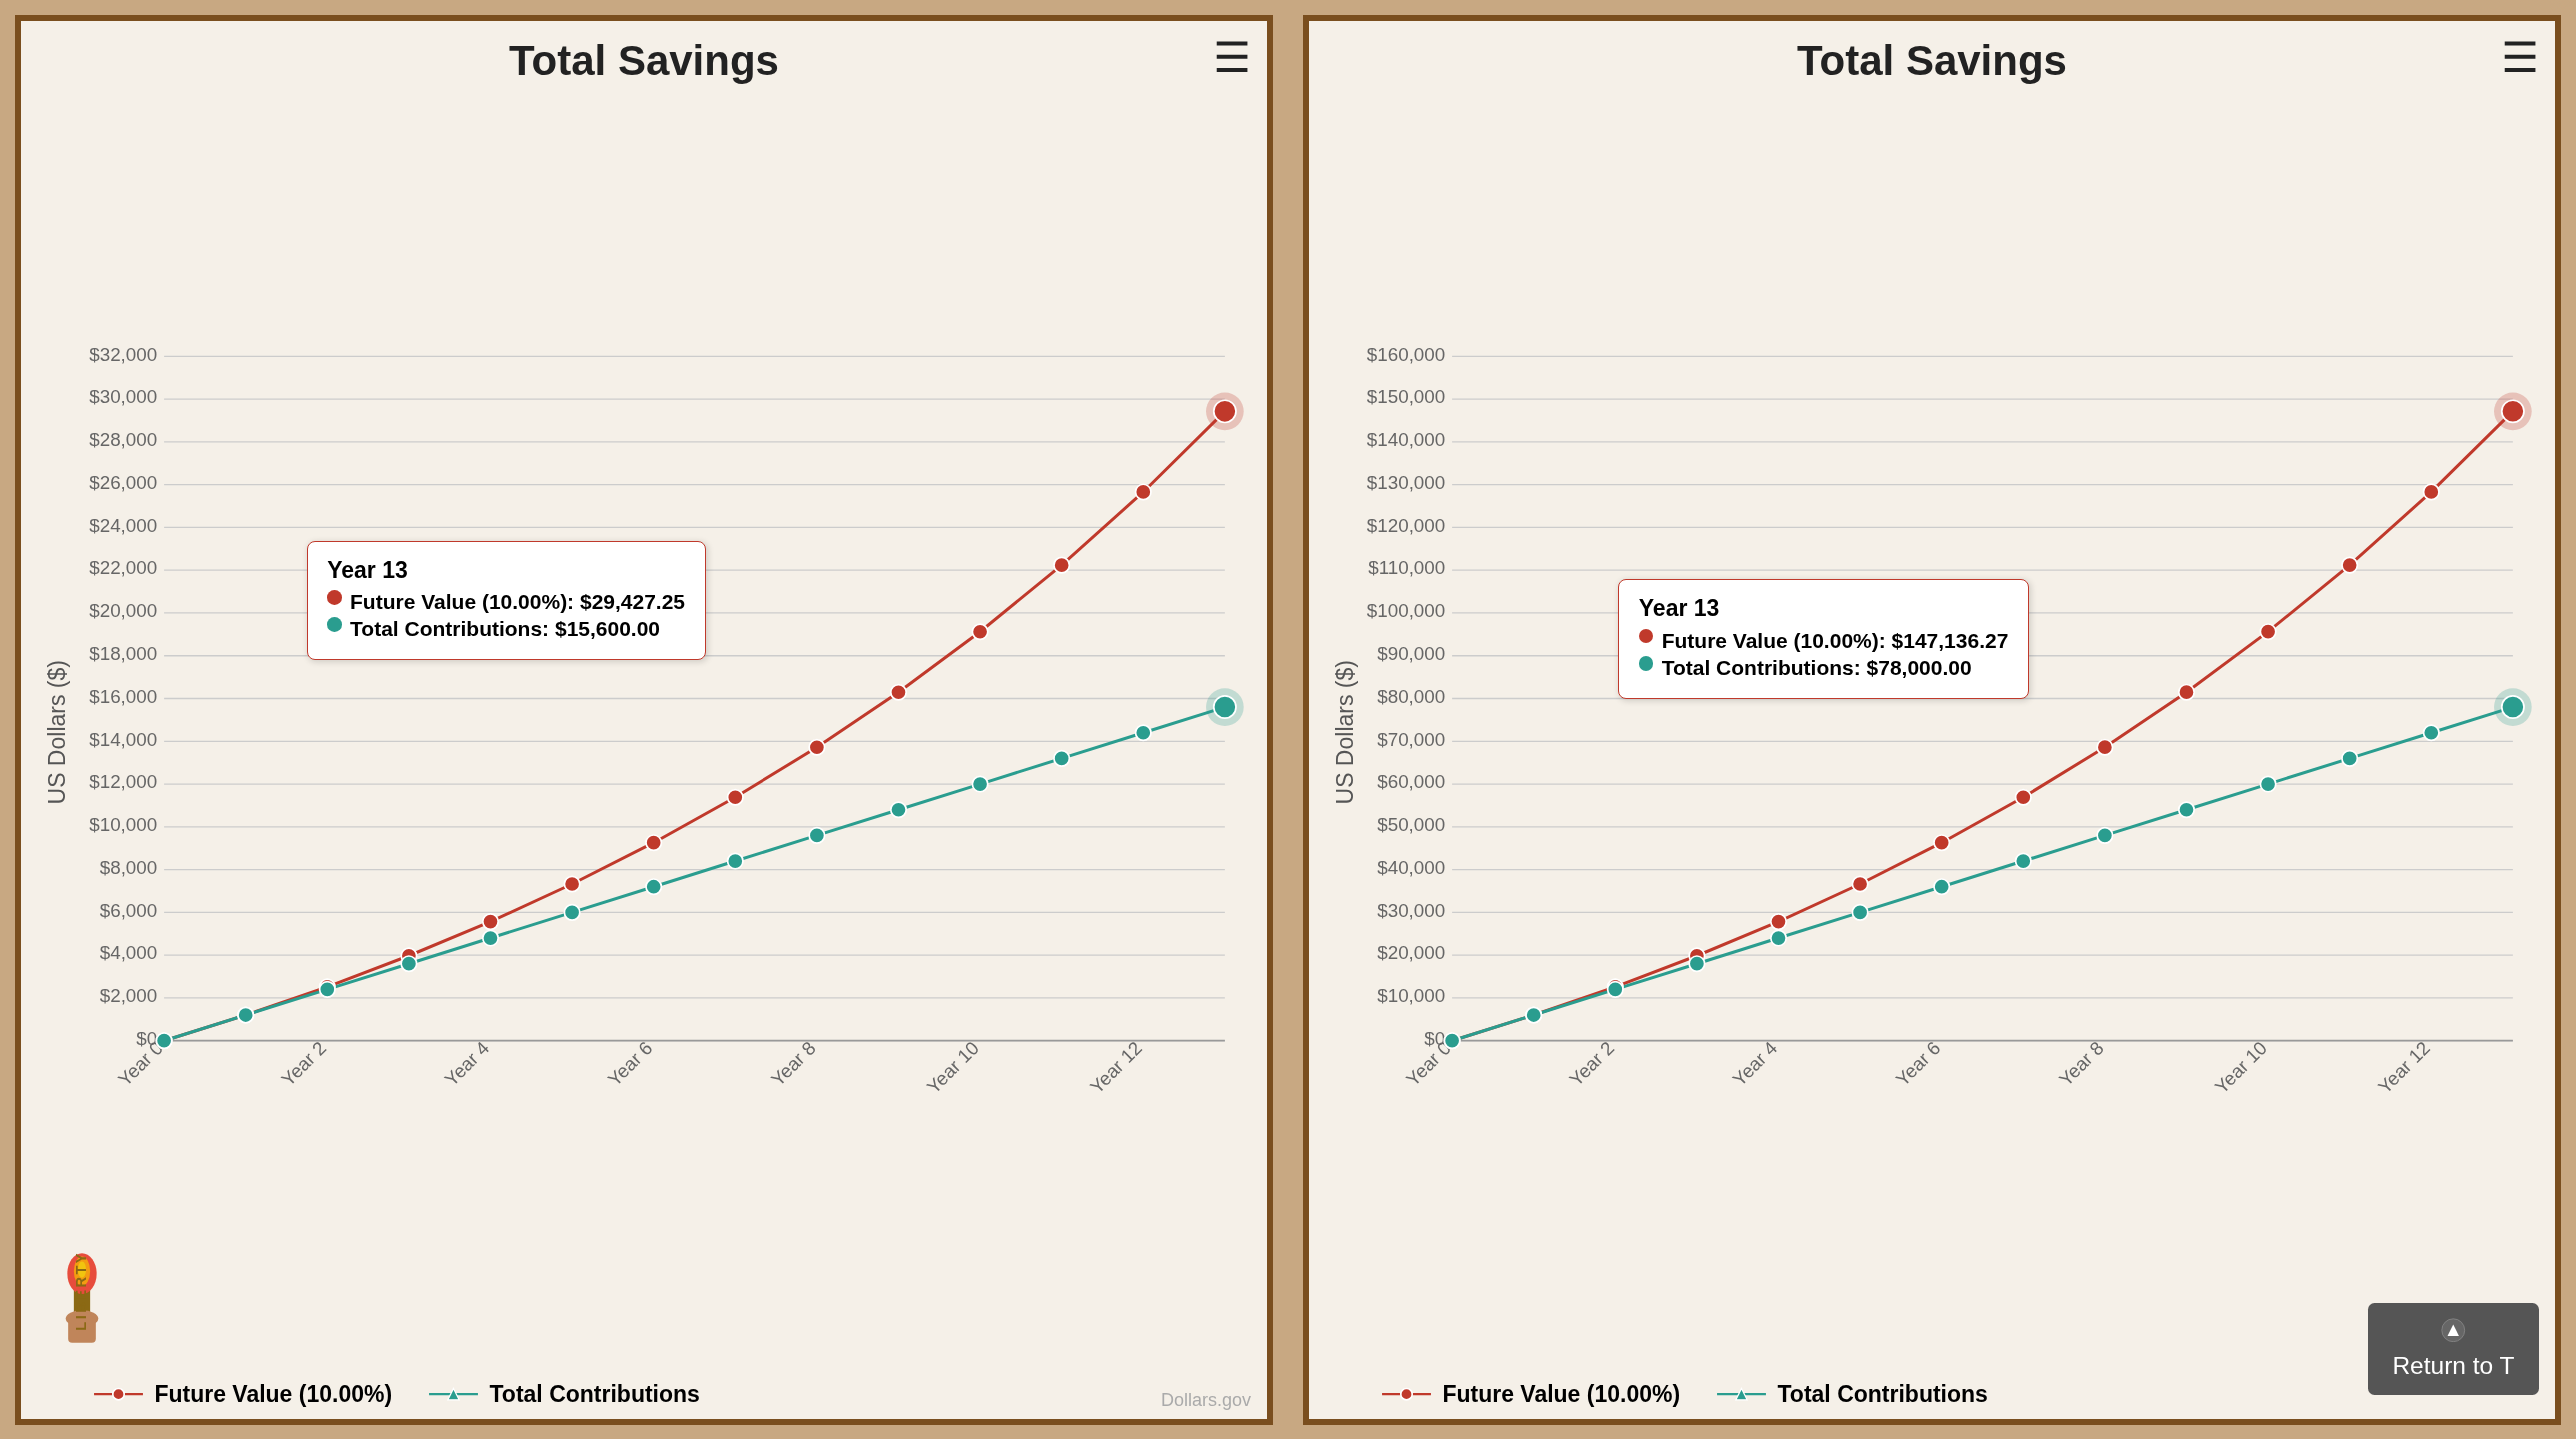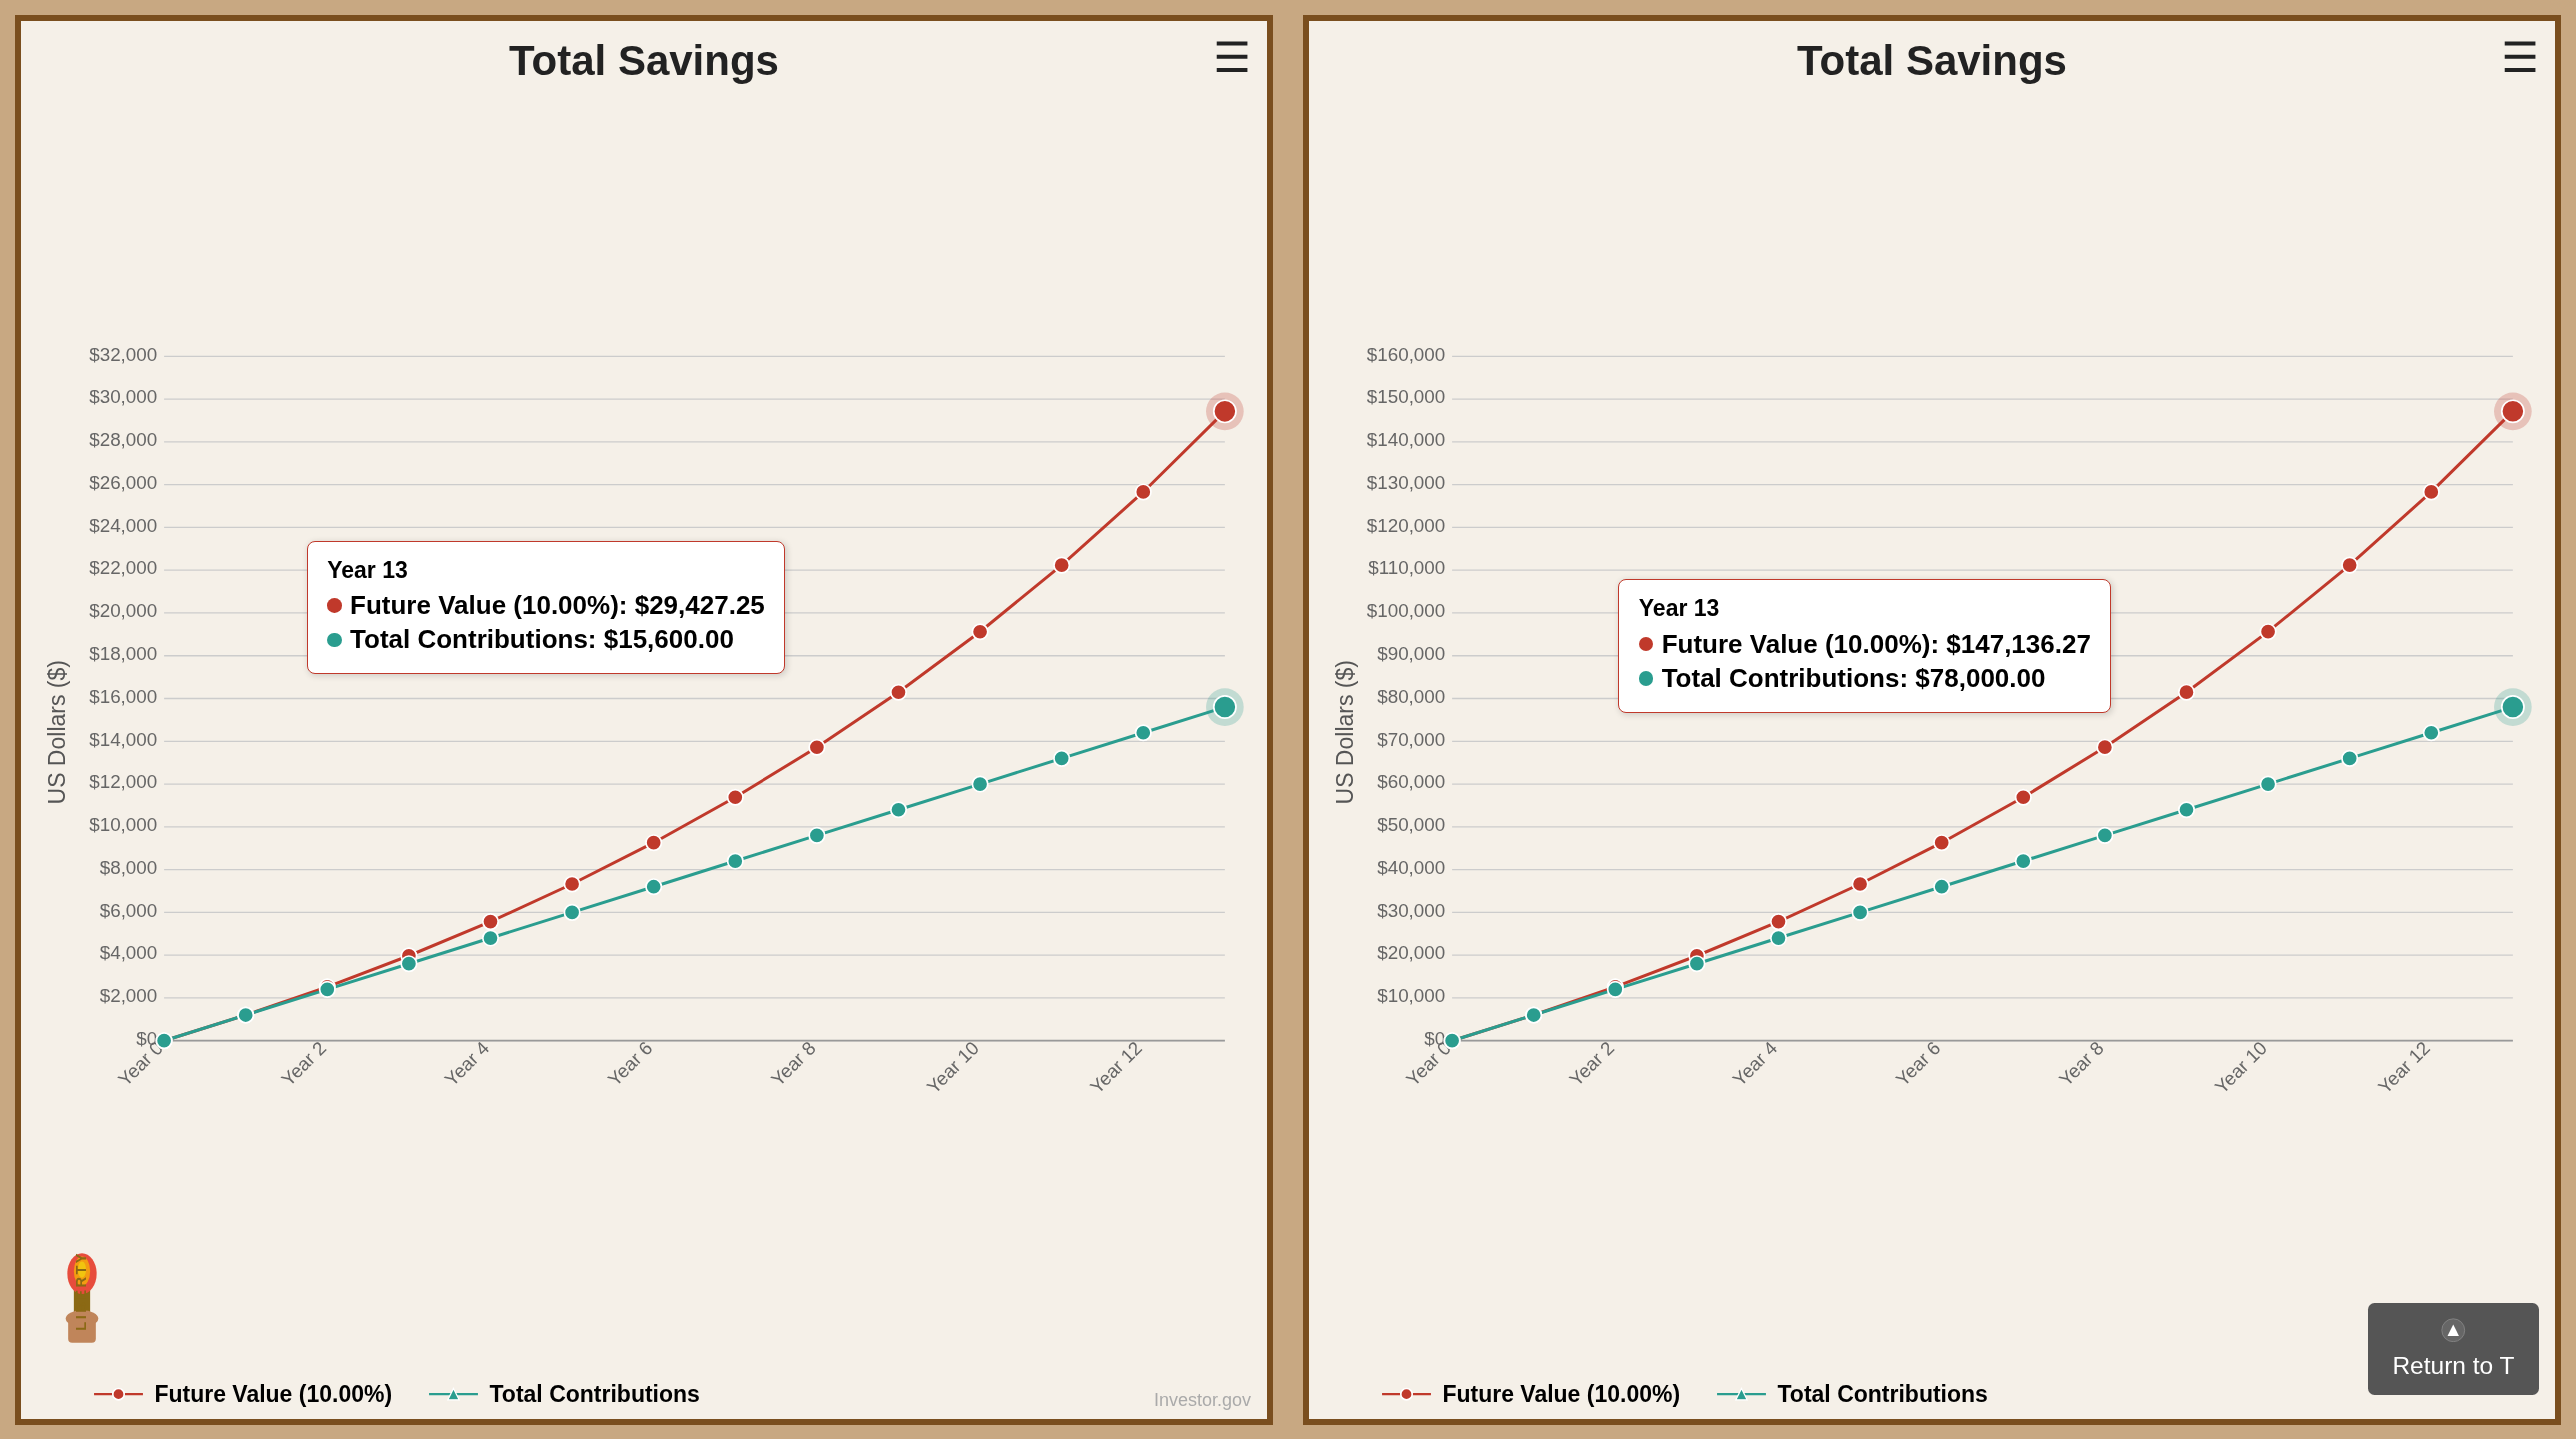--- a/index.html
+++ b/index.html
@@ -71,23 +71,22 @@
       z-index: 10;
       box-shadow: 1.6px 1.6px 6.5px rgba(0,0,0,0.15);
     }
     .tooltip-title {
       font-weight: bold;
       font-size: 23px;
       margin-bottom: 6.5px;
     }
     .tooltip-row {
       display: flex;
-      align-items: center;
       gap: 8.2px;
-      font-size: 26px;
+      font-size: 21px;
       font-weight: bold;
       margin-bottom: 3.3px;
     }
     .dot-red { width: 14.7px; height: 14.7px; border-radius: 50%; background: #c0392b; display: inline-block; }
     .dot-teal { width: 14.7px; height: 14.7px; border-radius: 50%; background: #2a9d8f; display: inline-block; }
     .legend-area {
       display: flex;
       align-items: center;
       gap: 37px;
       padding: 8.2px 0 0 57px;
@@ -235,21 +234,21 @@
         <ellipse cx="55" cy="45" rx="18" ry="25" fill="#e74c3c"></ellipse>
         <ellipse cx="55" cy="42" rx="10" ry="18" fill="#f39c12"></ellipse>
         <ellipse cx="55" cy="40" rx="5" ry="10" fill="#f1c40f"></ellipse>
 
         <ellipse cx="55" cy="100" rx="20" ry="10" fill="#c0855a"></ellipse>
         <rect x="38" y="100" width="34" height="30" rx="5" fill="#c0855a"></rect>
 
         <text x="15" y="130" font-size="18" font-weight="bold" fill="#8B6914" transform="rotate(-90 30 100)" letter-spacing="3">LIBERTY</text>
       </svg>
     </div>
-    <div style="position: absolute; bottom: 8.2px; right: 16.3px; font-size: 18px; color: rgb(170, 170, 170);">Investor.gov</div>
+    <div style="position: absolute; bottom: 8.2px; right: 16.3px; font-size: 18px; color: rgb(170, 170, 170);">Dollars.gov</div>
   </div>
 <div id="chart-right-panel" class="chart-panel">
     <div class="chart-header">
       <div class="chart-title">Total Savings</div>
       <div class="hamburger-icon">☰</div>
     </div>
     <div class="chart-area">
       <div class="y-axis-label">US Dollars ($)</div>
       <div class="chart-inner" style="position: relative; flex: 1 1 0%;"><svg viewBox="0 0 1380 900" style="width: 100%; height: 100%;">
           <line x1="110" x2="1350" y1="810" y2="810" stroke="#cccccc" stroke-width="1.5"></line>

